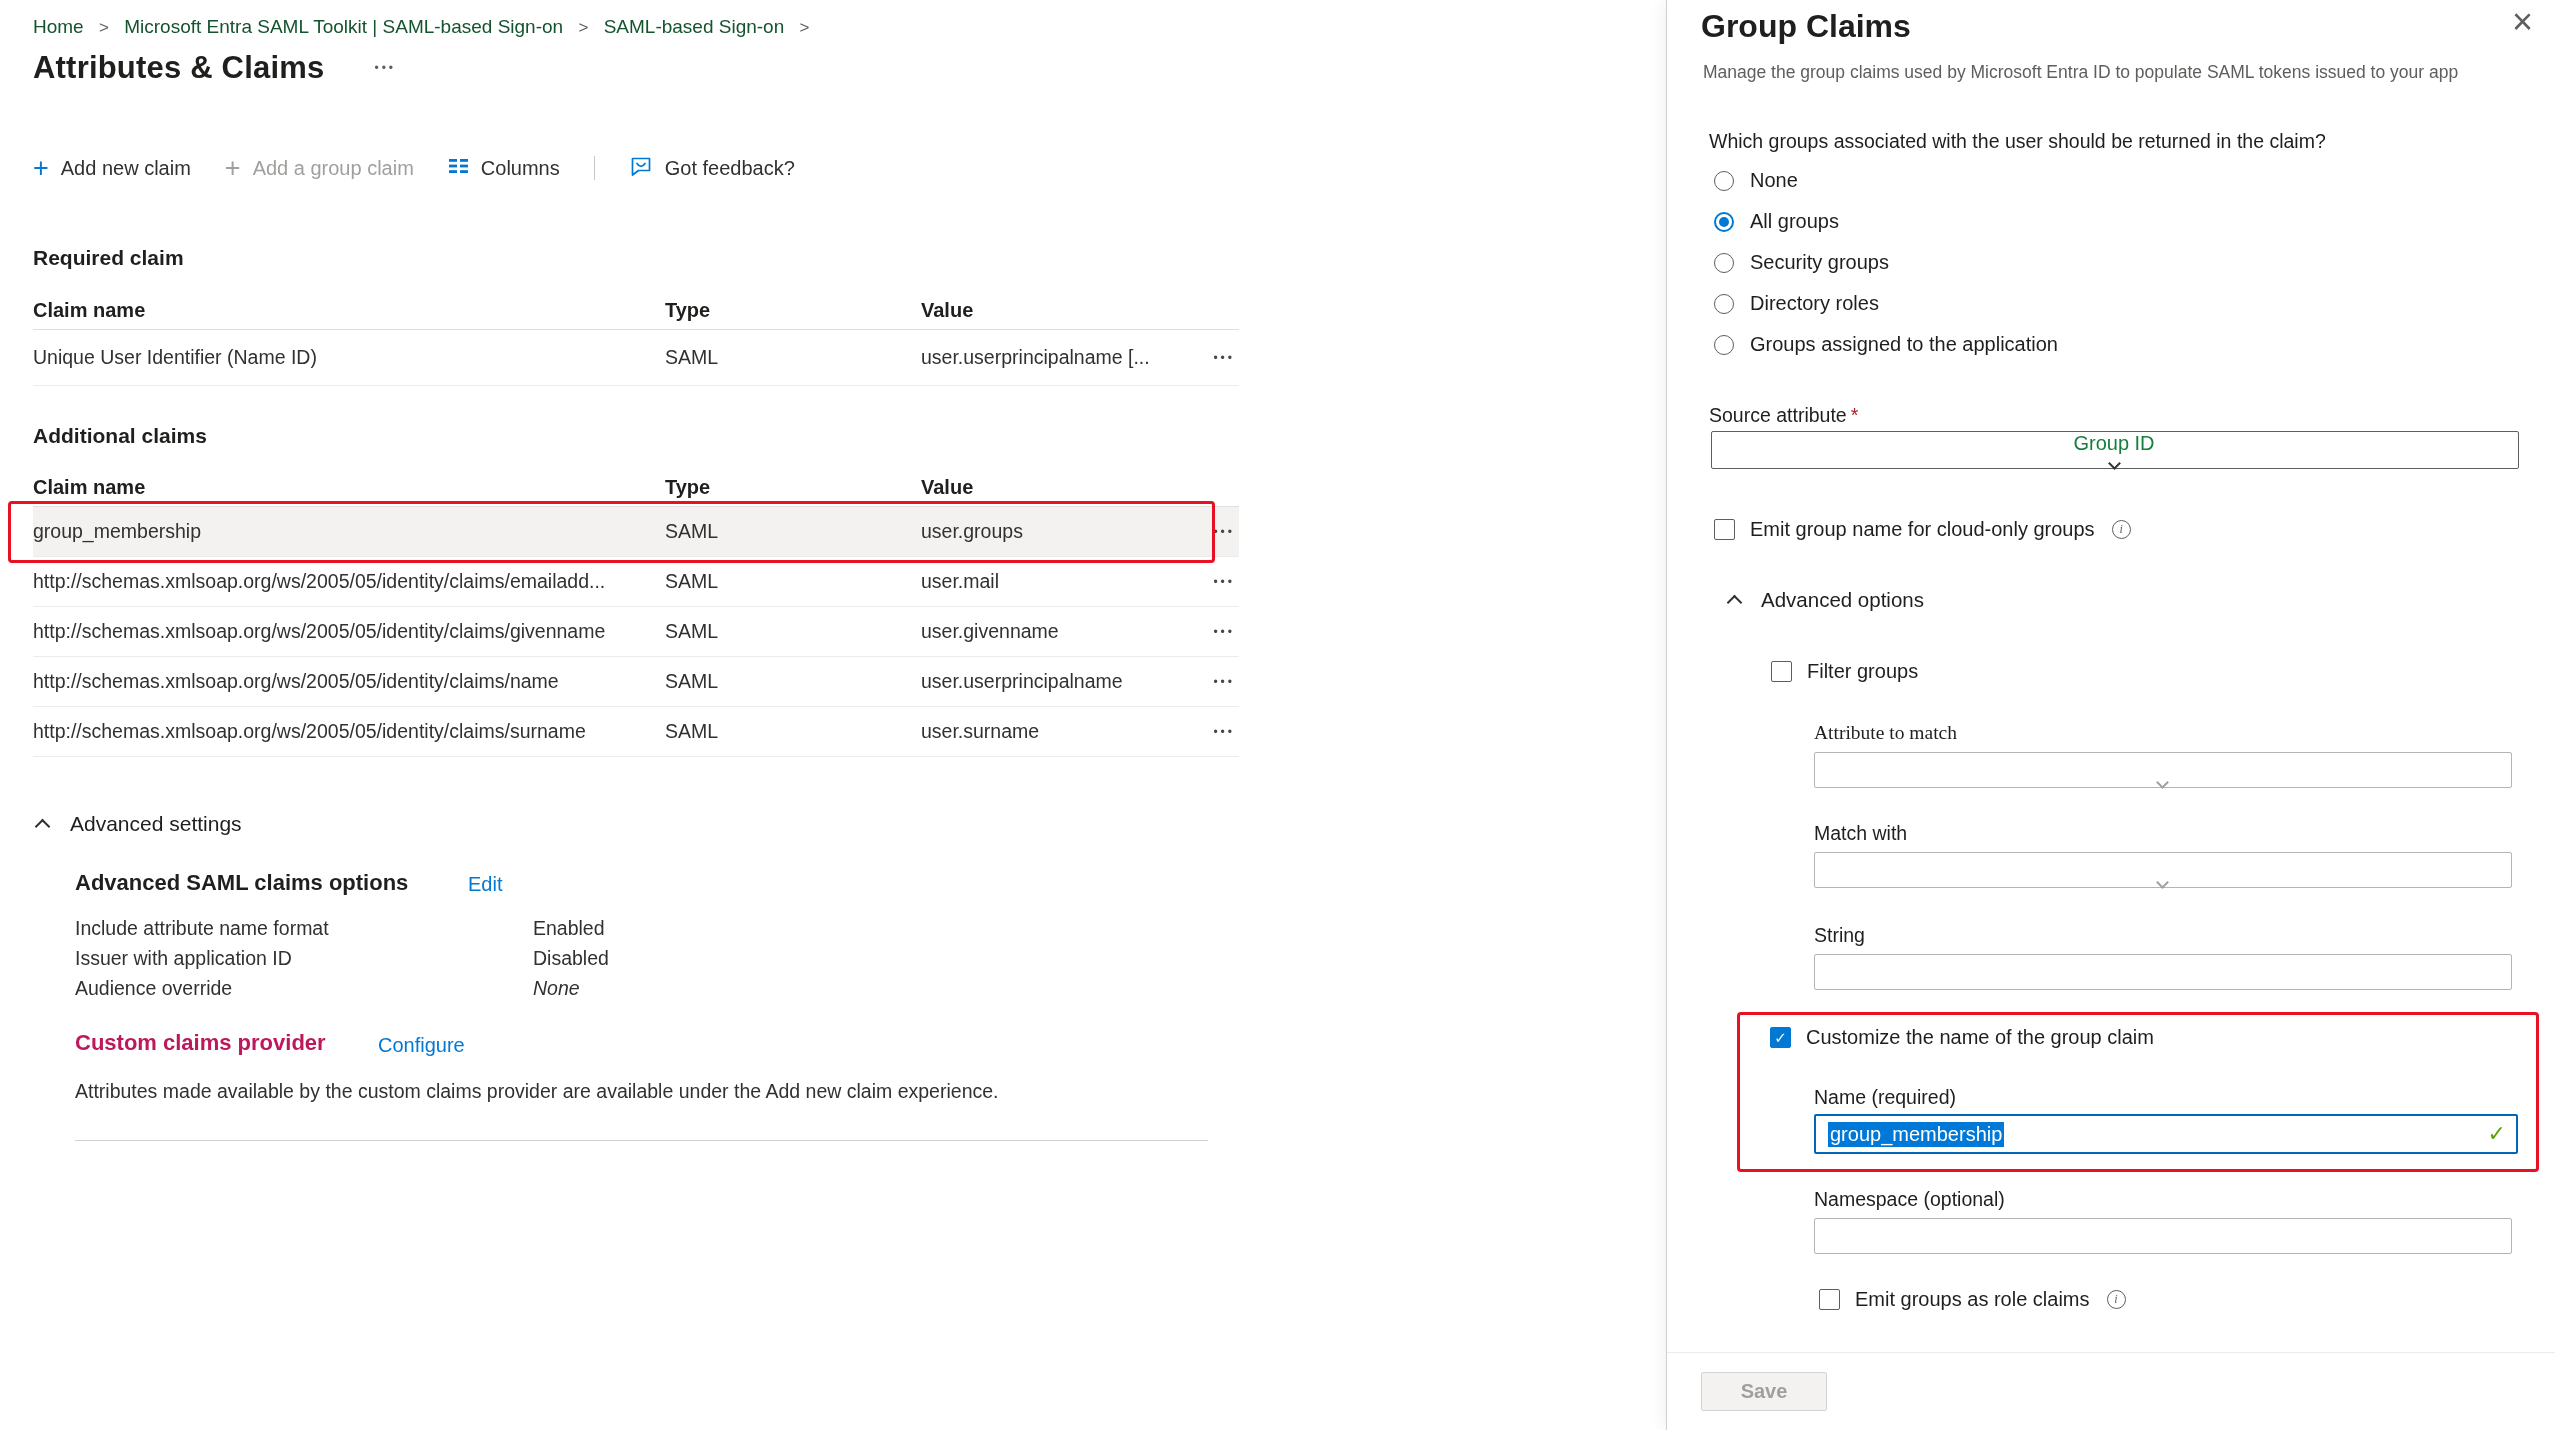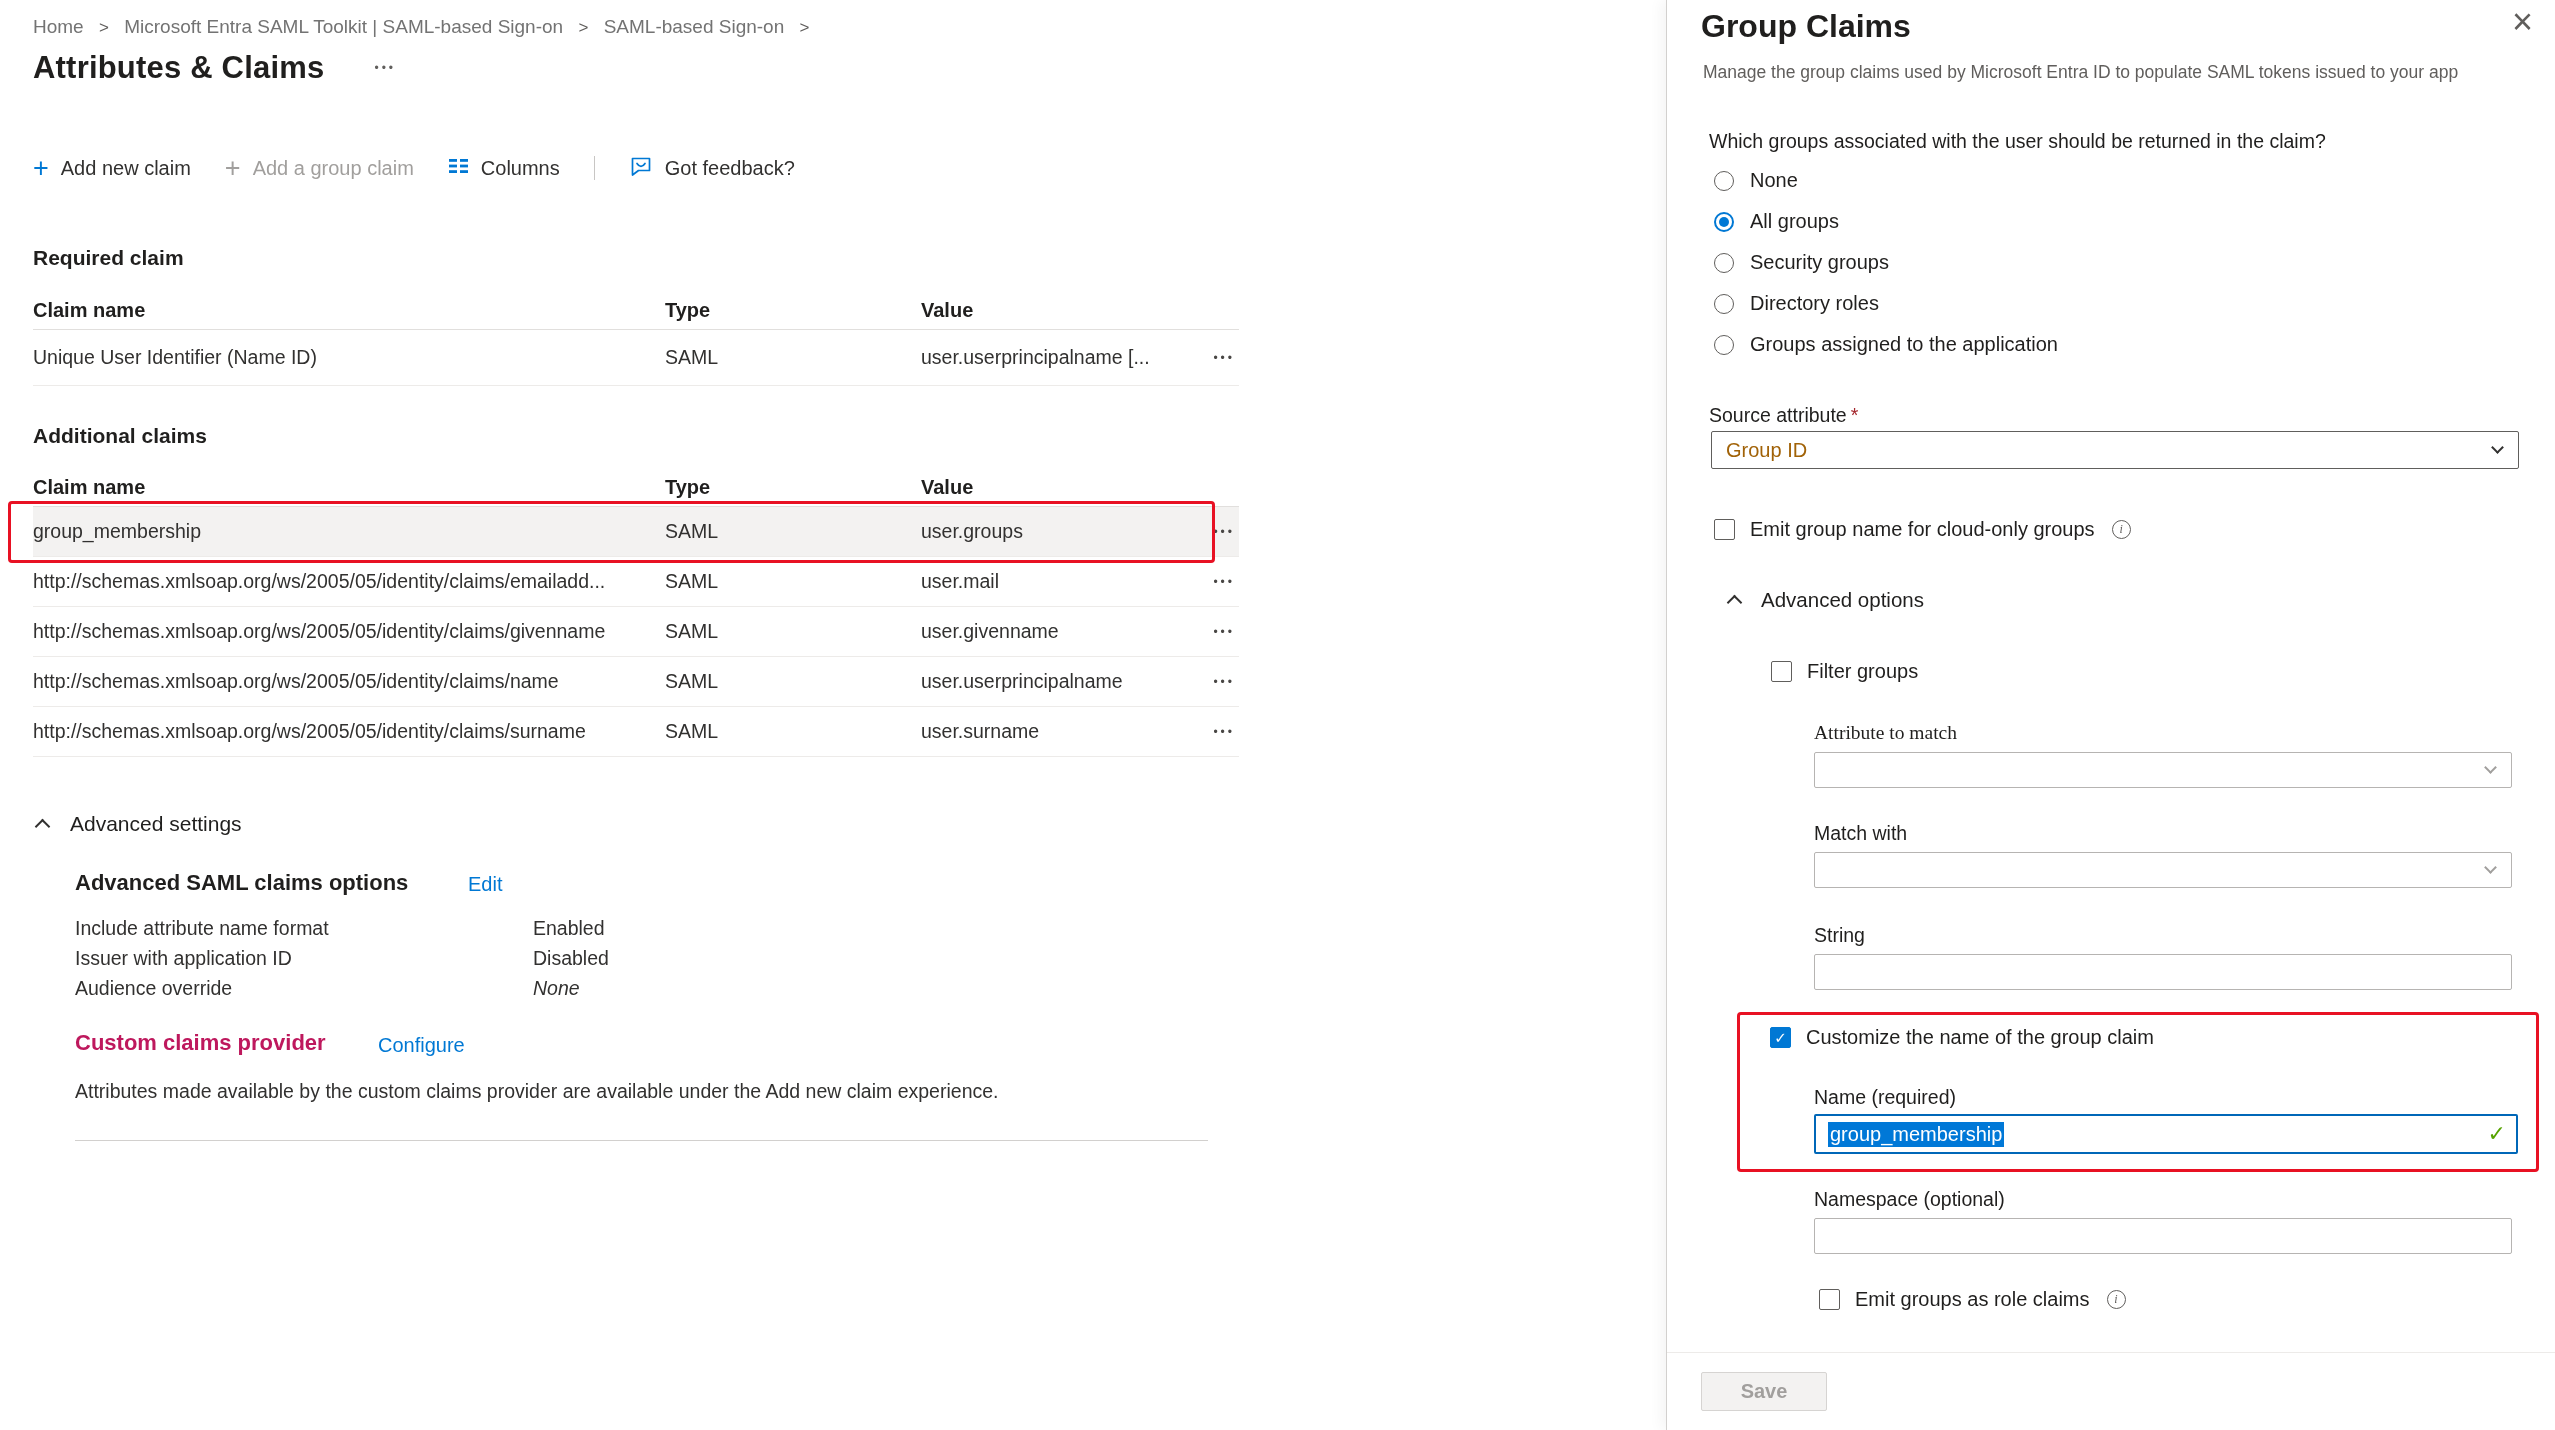--- a/index.html
+++ b/index.html
@@ -4,21 +4,21 @@
 <style>
   * { margin:0; padding:0; box-sizing:border-box; }
   html,body { background:#fff; }
   body { font-family:"Liberation Sans","DejaVu Sans",sans-serif; color:#323130; }
   .screen { position:relative; width:2555px; height:1430px; background:#fff; overflow:hidden; }
 
   
   .main { position:absolute; left:0; top:0; width:1666px; height:1430px; }
 
   .breadcrumb { position:absolute; left:33px; top:16px; font-size:19px; white-space:nowrap; }
-  .crumb { color:#737373; text-decoration:none; cursor:pointer; }
+  .crumb { color:#14532d; text-decoration:none; cursor:pointer; }
   .crumb-sep { color:#605e5c; margin:0 10px; font-size:17px; }
 
   .title-row { position:absolute; left:33px; top:50px; display:flex; gap:48px; }
   .page-title { font-size:31px; font-weight:700; color:#201f1e; letter-spacing:.2px; }
   .more-dots { font-size:12px; letter-spacing:3px; color:#605e5c; background:none; border:none; cursor:pointer; padding:6px 2px; }
 
   .toolbar { position:absolute; left:33px; top:148px; height:40px; display:flex; align-items:center; gap:34px; font-size:20px; }
   .tb-item { display:flex; align-items:center; gap:12px; background:none; border:none; cursor:pointer; font-size:20px; color:#323130; font-family:inherit; }
   .tb-item .plus { font-size:27px; line-height:20px; color:#0078d4; font-weight:400; }
   .tb-item.disabled, .tb-item.disabled .plus { color:#a19f9d; cursor:default; }
@@ -63,21 +63,21 @@
   .radios { position:absolute; left:47px; top:160px; }
   .radio-row { display:flex; align-items:center; gap:16px; height:41px; cursor:pointer; font-size:20px; color:#201f1e; }
   .radio { width:20px; height:20px; border:1px solid #605e5c; border-radius:50%; display:flex; align-items:center; justify-content:center; flex:none; }
   .radio .dot { display:none; width:10px; height:10px; border-radius:50%; background:#0078d4; }
   .radio.on { border:2px solid #0078d4; }
   .radio.on .dot { display:block; }
 
   .field-label { position:absolute; font-size:19.5px; color:#201f1e; white-space:nowrap; }
   .req { color:#a4262c; margin-left:4px; }
 
-  .select { position:absolute; display:flex; align-items:center; justify-content:space-between; padding:0 16px 0 14px; font-size:20px; color:#a16207; border:1px solid #605e5c; border-radius:2px; background:#fff; cursor:pointer; }
+  .select { position:absolute; display:flex; align-items:center; justify-content:space-between; padding:0 16px 0 14px; font-size:20px; color:#15803d; border:1px solid #605e5c; border-radius:2px; background:#fff; cursor:pointer;flex-direction:column; }
   .chev-down { display:inline-block; width:9px; height:9px; border-right:2px solid #323130; border-bottom:2px solid #323130; transform:rotate(45deg); margin-top:-5px; }
   .select.dim { border-color:#b6b4b2; }
   .select.dim .chev-down { border-color:#a19f9d; }
 
   .cb-row { position:absolute; display:flex; align-items:center; gap:15px; font-size:20px; color:#201f1e; cursor:pointer; }
   .cb { width:21px; height:21px; border:1px solid #605e5c; border-radius:2px; background:#fff; display:flex; align-items:center; justify-content:center; flex:none; }
   .cb .tick { display:none; color:#fff; font-size:15px; font-weight:700; }
   .cb.on { background:#0078d4; border-color:#0078d4; }
   .cb.on .tick { display:block; }
   .info { width:19px; height:19px; border:1.5px solid #605e5c; border-radius:50%; color:#605e5c; font-size:12px; display:flex; align-items:center; justify-content:center; font-style:italic; font-family:"Liberation Serif",serif; margin-left:2px; flex:none; }

